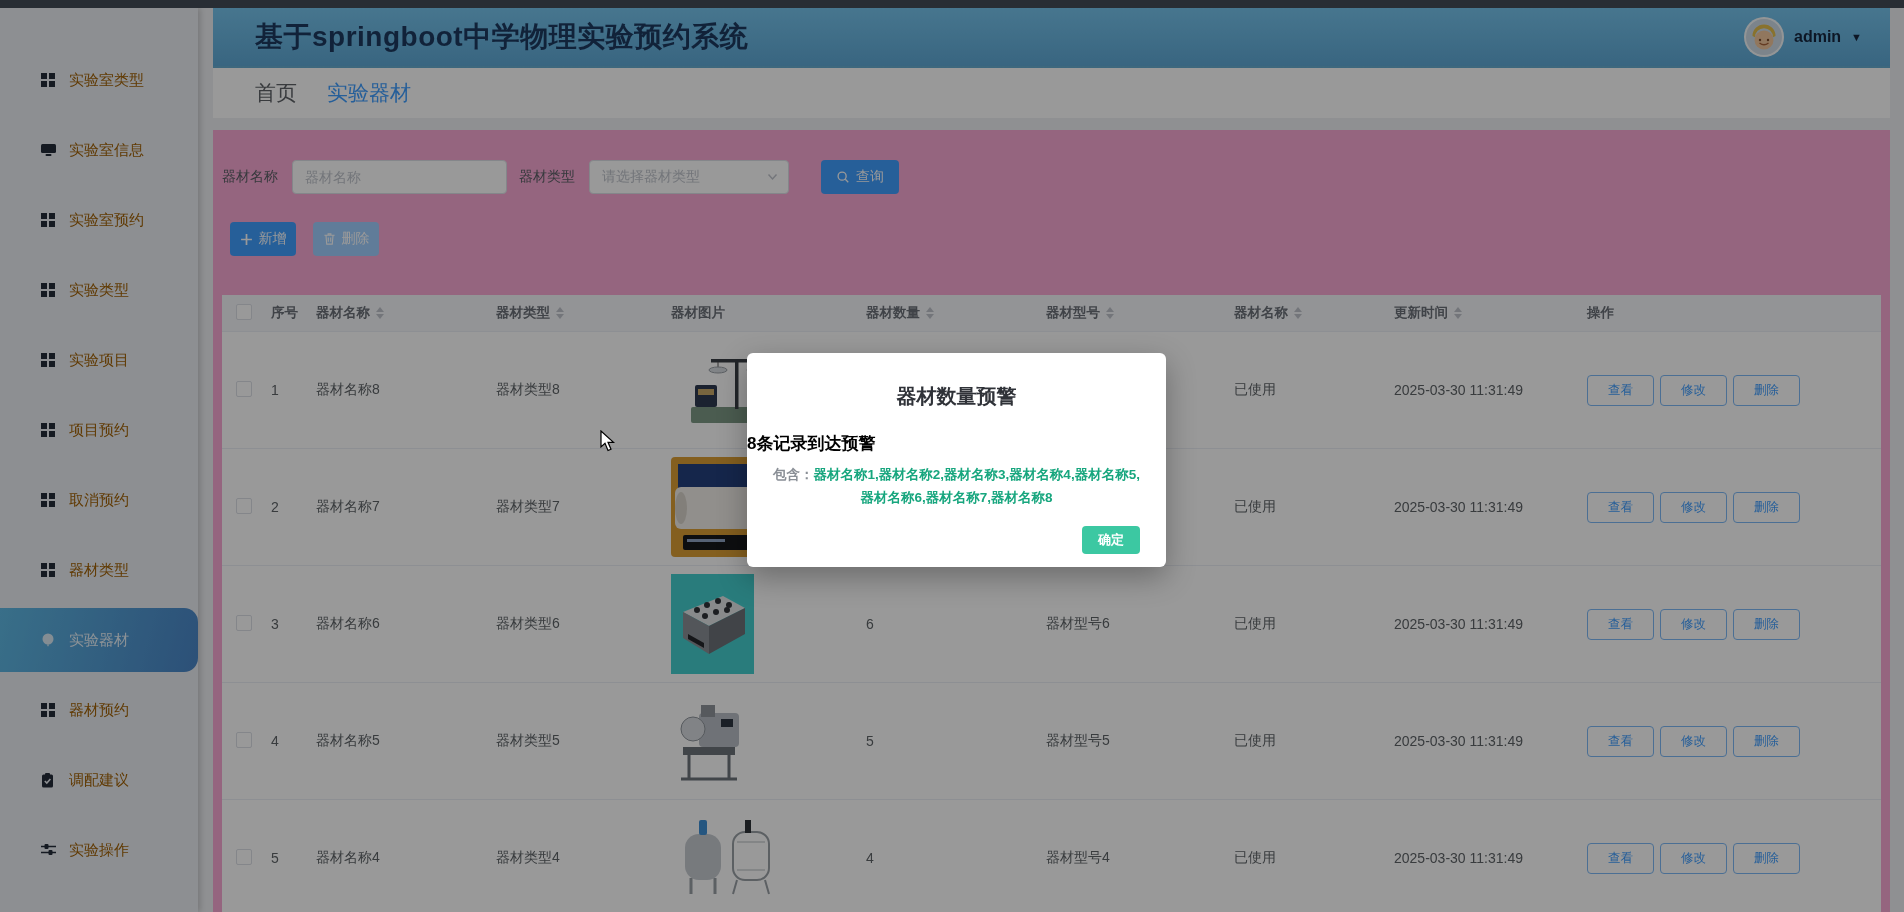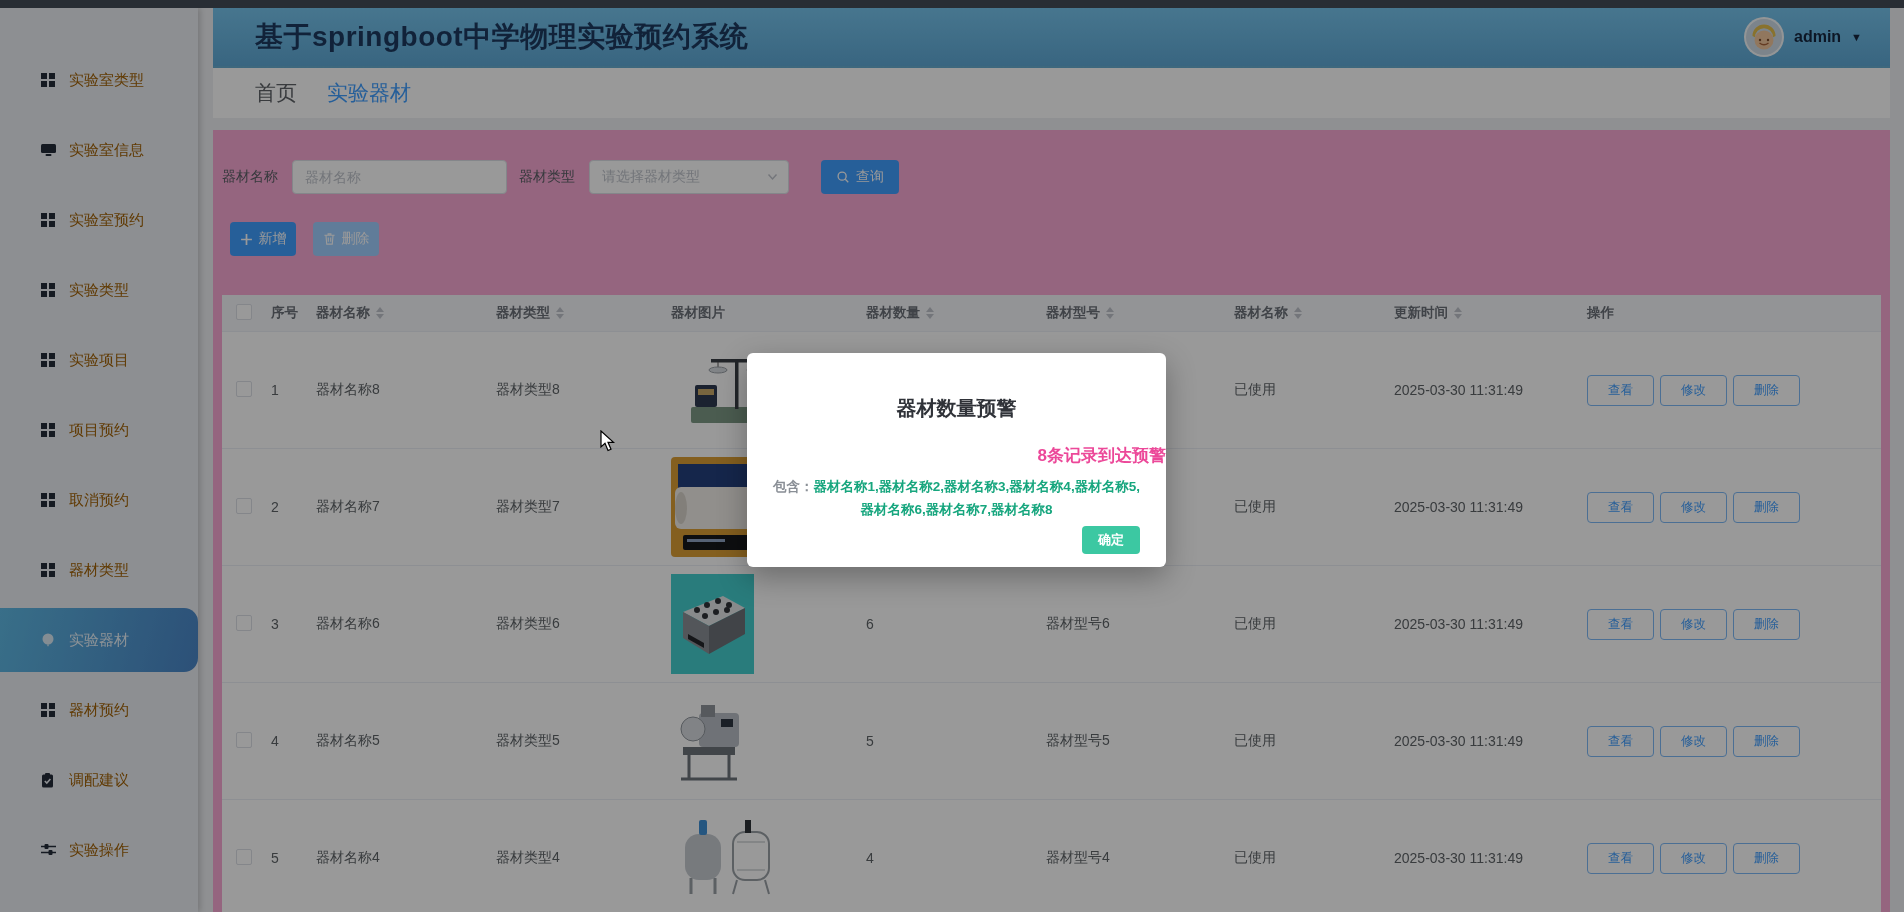--- a/index.html
+++ b/index.html
@@ -73,22 +73,22 @@
   .sort .dn{border-top:5px solid #c0c4cc;}
   .actions{display:flex;gap:6px;}
   .mini{padding:6px 20px;border:1px solid #7db9f7;background:#fff;color:#409eff;border-radius:4px;
         font-size:12.5px;cursor:pointer;font-family:"Liberation Sans","DejaVu Sans",sans-serif;}
   .imgwrap svg{display:block;}
 
   
   .mask{position:absolute;inset:0;background:rgba(0,0,0,0.4);z-index:10;}
   .modal{position:absolute;left:747px;top:353px;width:419px;height:214px;background:#fff;border-radius:6px;
          z-index:11;box-shadow:0 10px 30px rgba(0,0,0,.3);}
-  .mtitle{margin:0;padding-top:42px;text-align:center;font-size:20px;font-weight:bold;color:#2f3238;}
-  .msub{margin:22px 0 0;text-align:right;font-size:17px;font-weight:bold;color:#ec4899;}
+  .mtitle{margin:0;padding-top:30px;text-align:center;font-size:20px;font-weight:bold;color:#2f3238;}
+  .msub{margin:22px 0 0;text-align:left;font-size:17px;font-weight:bold;color:#000000;}
   .mbody{margin:8px 24px 0;text-align:center;font-size:13.5px;font-weight:bold;line-height:23px;color:#8a8f96;}
   .mgreen{color:#17a67e;}
   .confirm{position:absolute;right:26px;bottom:13px;width:58px;height:28px;background:#3cc8a2;color:#fff;
            border:none;border-radius:4px;font-size:13px;font-weight:bold;cursor:pointer;
            font-family:"Liberation Sans","DejaVu Sans",sans-serif;}
 
   .cursor{position:absolute;left:600px;top:430px;z-index:20;}
 </style>
 </head>
 <body>

